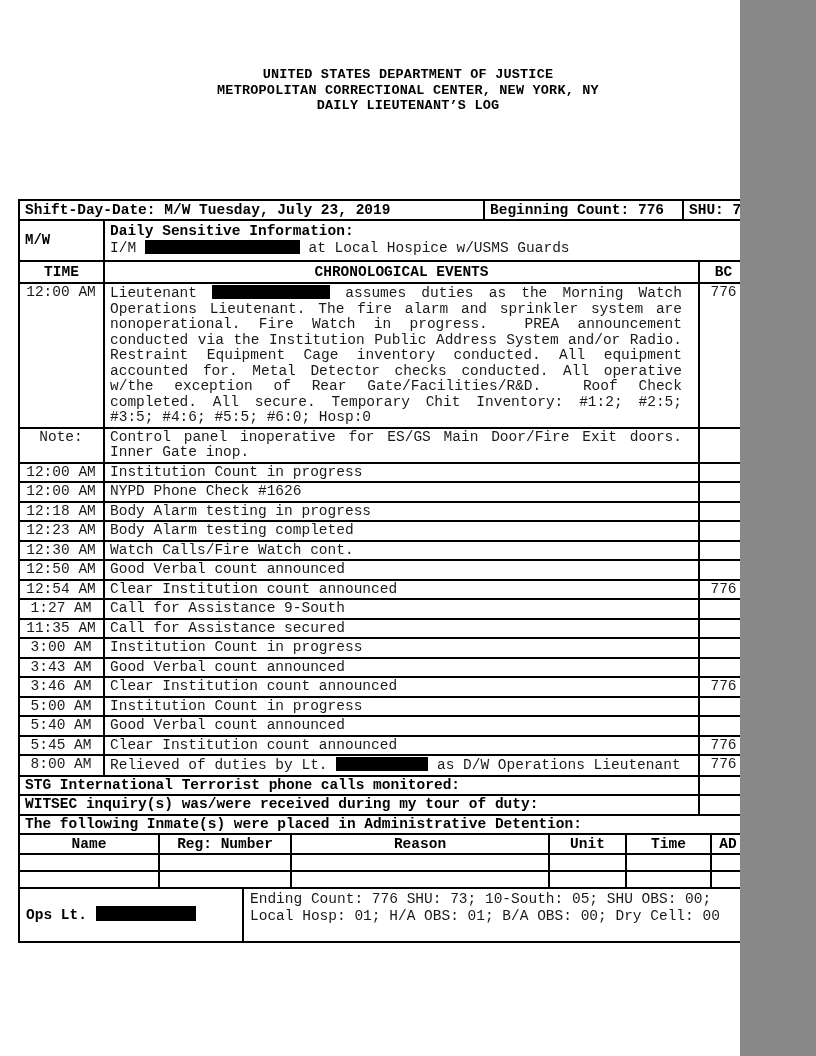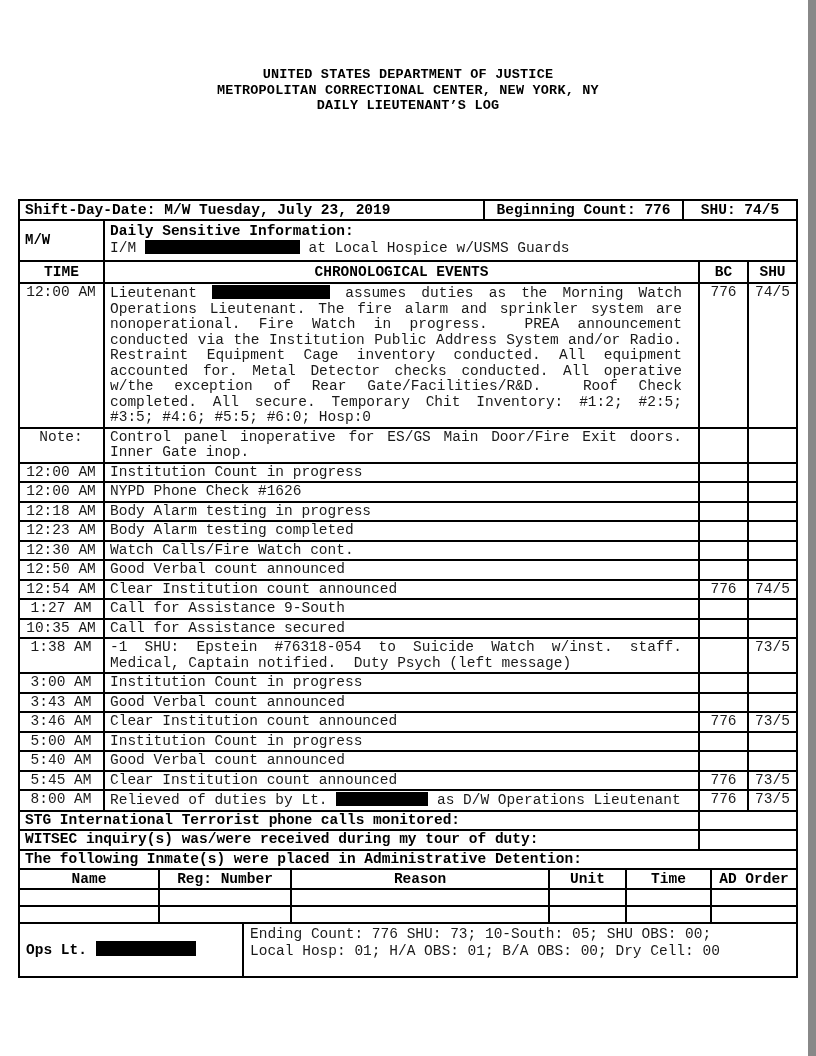--- a/index.html
+++ b/index.html
@@ -1,18 +1,18 @@
 <!DOCTYPE html>
 <html><head>
 <meta charset="utf-8">
 <style>
   html,body{margin:0;padding:0;background:#888;}
   .page{
     position:relative;
-    width:808px;height:1056px;
+    width:740px;height:1056px;
     background:#ffffff;
     font-family:"Liberation Mono","DejaVu Sans Mono",monospace;
     color:#1a1a1a;
     overflow:hidden;
   }
   .doc-header{
     position:absolute;top:67px;left:0;width:816px;
     text-align:center;font-weight:bold;color:#000;
     font-size:13.5px;line-height:15.5px;letter-spacing:0.2px;
   }
@@ -21,21 +21,21 @@
   }
   table{
     border-collapse:collapse;table-layout:fixed;width:778px;
     font-size:14.5px;color:#1a1a1a;
   }
   table + table{margin-top:-2px;}
   td,th{border:2px solid #000;padding:0 5px;vertical-align:top;overflow:hidden;}
   
   .t-top td{line-height:17px;}
   .cell-shiftdate{font-weight:bold;color:#000;padding-top:1px;}
-  .cell-begcount,.cell-shu-top{font-weight:bold;color:#000;text-align:center;padding-top:1px;}
+  .cell-begcount,.cell-shu-top{font-weight:bold;color:#000;text-align:left;padding-top:1px;}
   .cell-mw{font-weight:bold;color:#000;font-size:14px;text-align:left;vertical-align:middle;}
   .cell-sensitive{padding-top:2px;padding-bottom:3px;}
   .sens-label{font-weight:bold;color:#000;}
   
   .t-log th{
     font-weight:bold;color:#000;text-align:center;
     height:18px;line-height:18px;padding:1px 0;
   }
   .t-log td{line-height:15.5px;padding-top:1px;padding-bottom:1px;}
   .td-time{text-align:center;padding-right:6px;white-space:nowrap;}
@@ -168,30 +168,24 @@
         <td class="td-bc">776</td>
         <td class="td-shu">74/5</td>
       </tr>
       <tr>
         <td class="td-time">1:27 AM</td>
         <td class="td-event">Call for Assistance 9-South</td>
         <td class="td-bc"></td>
         <td class="td-shu"></td>
       </tr>
       <tr>
-        <td class="td-time">10:35 AM</td>
+        <td class="td-time">11:35 AM</td>
         <td class="td-event">Call for Assistance secured</td>
         <td class="td-bc"></td>
         <td class="td-shu"></td>
-      </tr>
-      <tr>
-        <td class="td-time">1:38 AM</td>
-        <td class="td-event just">-1 SHU: Epstein #76318-054 to Suicide Watch w/inst. staff. Medical, Captain notified. &nbsp;Duty Psych (left message)</td>
-        <td class="td-bc"></td>
-        <td class="td-shu">73/5</td>
       </tr>
       <tr>
         <td class="td-time">3:00 AM</td>
         <td class="td-event">Institution Count in progress</td>
         <td class="td-bc"></td>
         <td class="td-shu"></td>
       </tr>
       <tr>
         <td class="td-time">3:43 AM</td>
         <td class="td-event">Good Verbal count announced</td>

